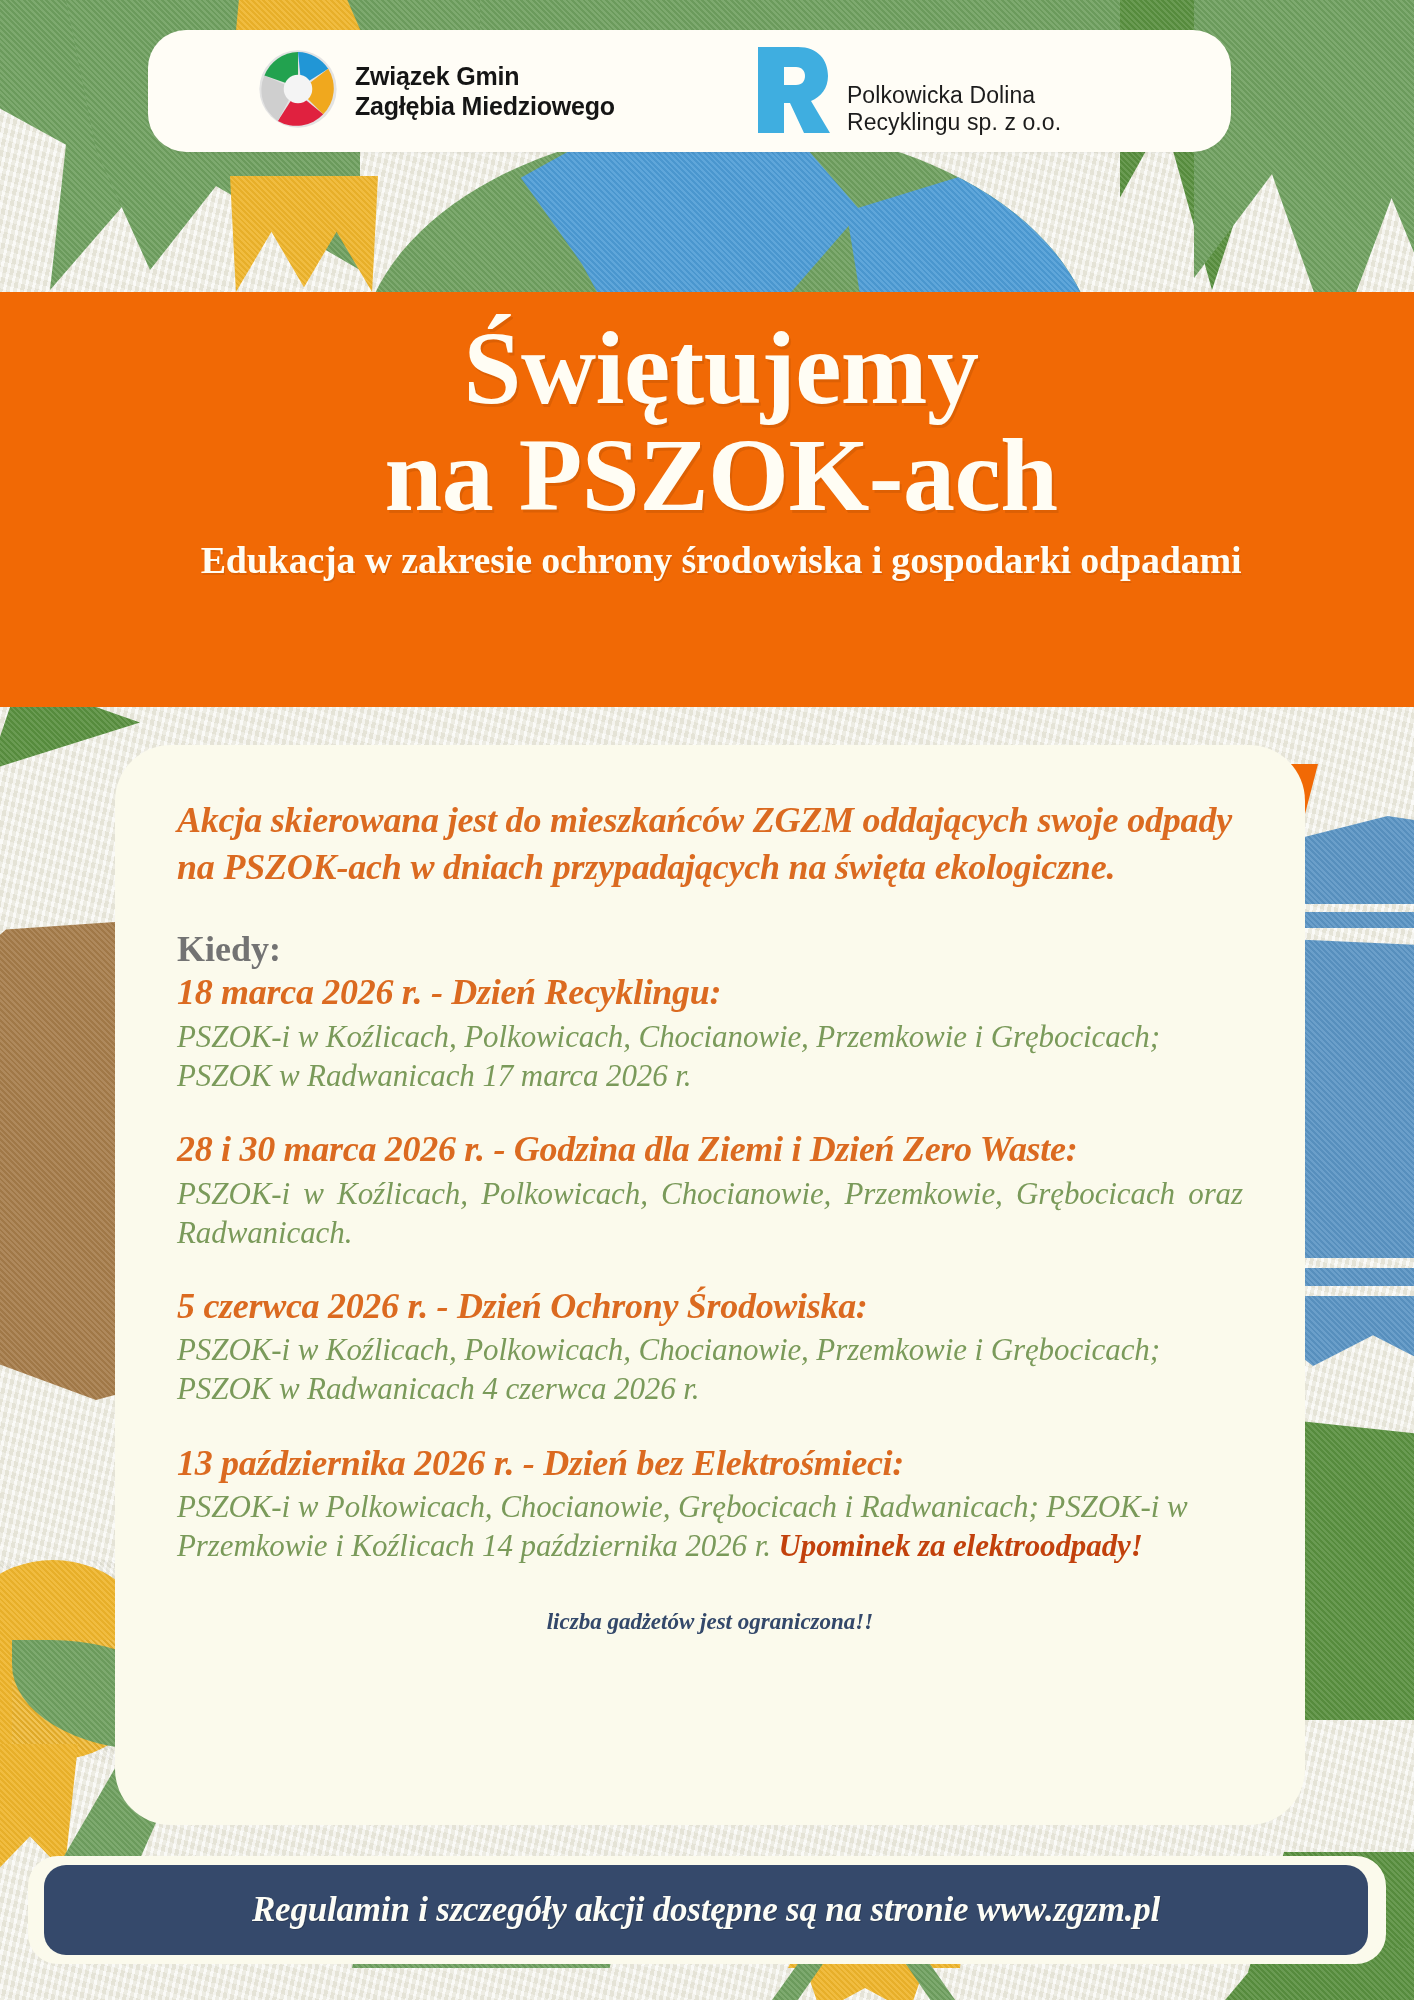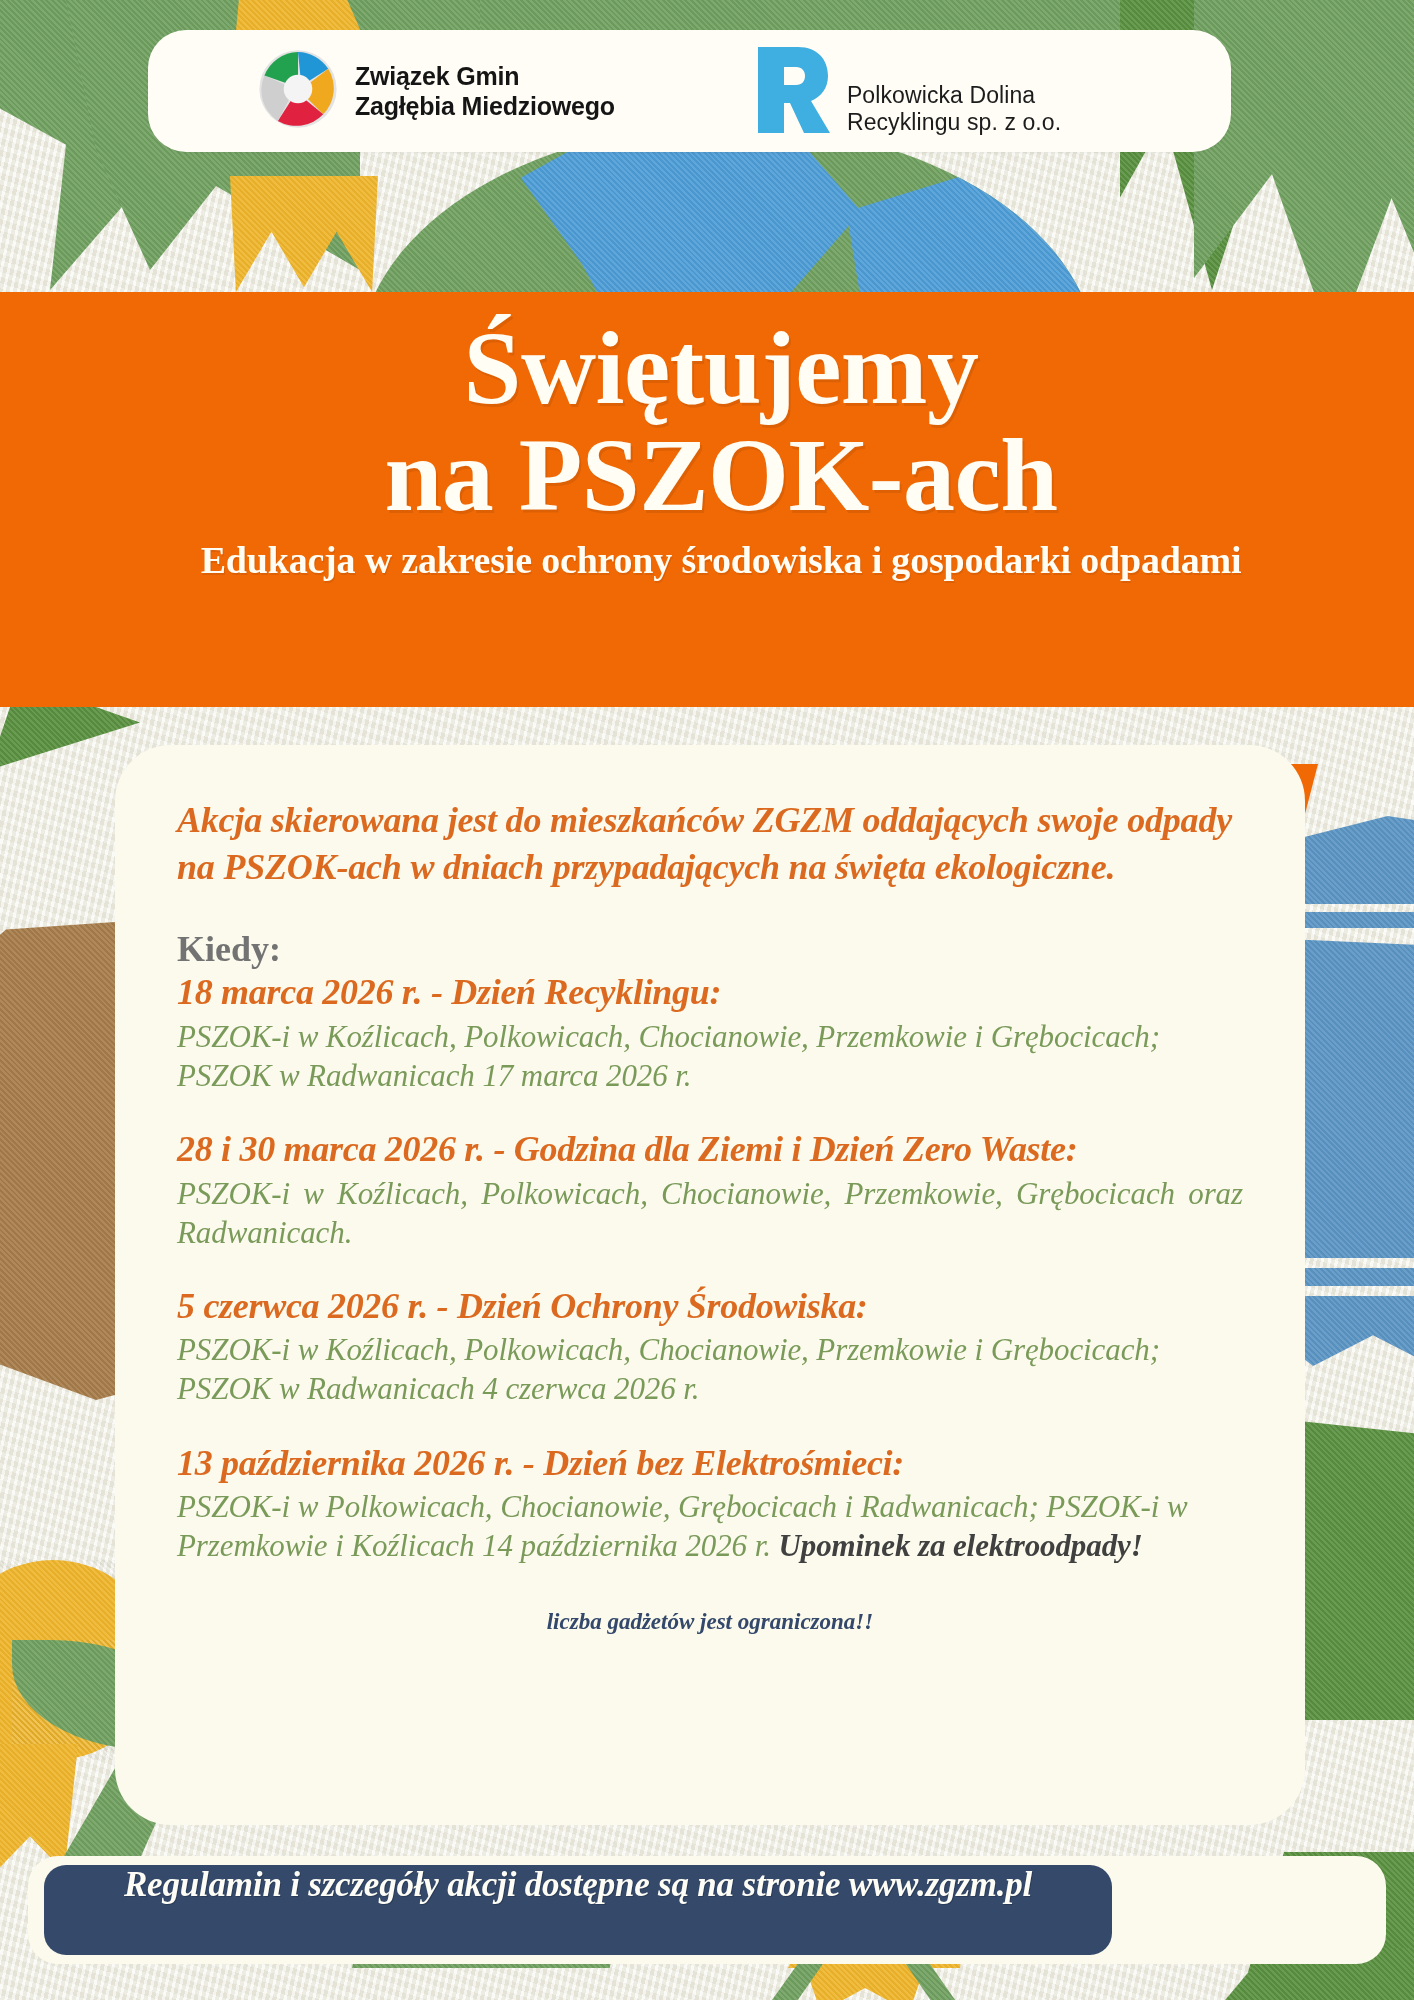--- a/index.html
+++ b/index.html
@@ -92,36 +92,36 @@
   .event-title {
     color:#DB6A20; font-weight:bold; font-style:italic;
     font-size:36px; line-height:1.16; letter-spacing:-.3px;
   }
   .event-detail {
     color:#7A9A5A; font-style:italic; font-size:31px;
     line-height:1.26; margin-top:3px; letter-spacing:-.1px;
   }
   .event-detail.justified { text-align:justify; }
   .bonus {
-    color:#404040; font-weight:bold; font-style:italic;
+    color:#c2410c; font-weight:bold; font-style:italic;
   }
   #gadgets-note {
     text-align:center; color:#33486A; font-weight:bold; font-style:italic;
     font-size:23px; margin-top:44px;
   }
 
   
   #footer-ribbon-outer {
     position:absolute; left:28px; top:1856px; width:1358px; height:108px;
     background:#FBFAEC; border-radius:30px; z-index:35;
   }
   #footer-ribbon {
-    position:absolute; left:16px; top:9px; width:1068px; height:90px;
+    position:absolute; left:16px; top:9px; width:1324px; height:90px;
     background:#35496B; border-radius:22px;
-    display:flex; align-items:flex-start; justify-content:center;
+    display:flex; align-items:center; justify-content:center;
   }
   #footer-text {
     color:#FDFDF6; font-weight:bold; font-style:italic;
     font-size:35px; letter-spacing:-.2px;
     text-shadow:1px 1px 0 rgba(0,0,0,.18);
   }
 </style>
 </head>
 <body>
 

